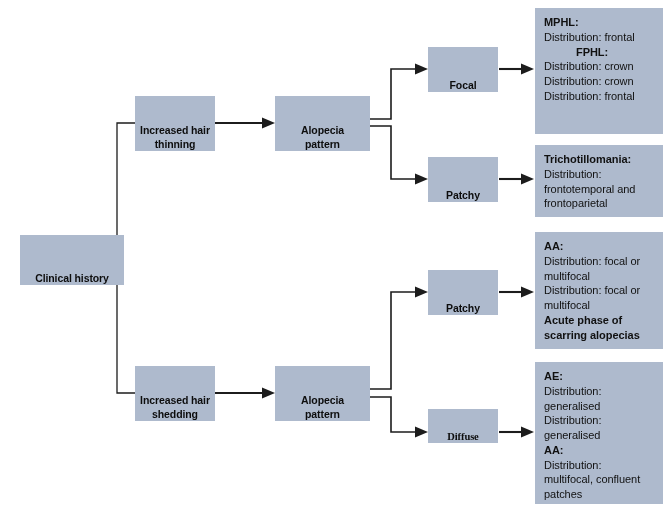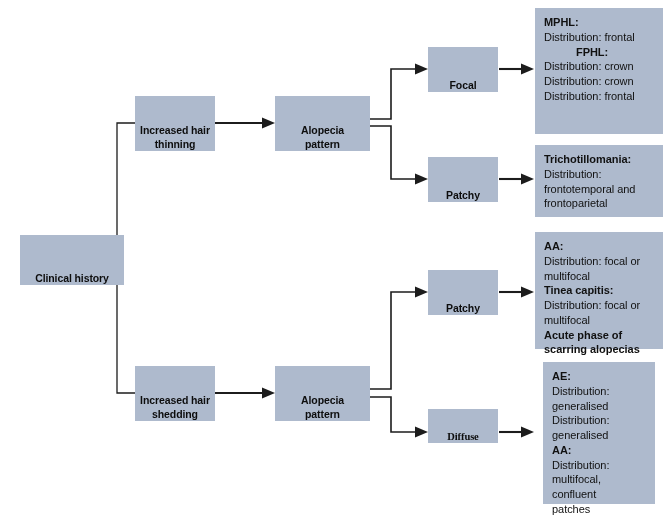--- a/index.html
+++ b/index.html
@@ -180,28 +180,27 @@
       <span class="hd" style="white-space: pre-line;">Trichotillomania:</span>
       <span class="bd" style="white-space: pre-line;">Distribution:
 frontotemporal and
 frontoparietal</span>
     </div>
 
   <div class="detail" style="left:535px; top:232px; width:128px; height:117px;">
       <span class="hd" style="white-space: pre-line;">AA:</span>
       <span class="bd" style="white-space: pre-line;">Distribution: focal or
 multifocal</span>
-      <span class="hd" style="white-space: pre-line;">Tinea capitis:</span>
       <span class="bd" style="white-space: pre-line;">Distribution: focal or
 multifocal</span>
       <span class="hd" style="white-space: pre-line;">Acute phase of
 scarring alopecias</span>
     </div>
 
-  <div class="detail" style="left:535px; top:362px; width:112px; height:142px;margin-left:8px;">
+  <div class="detail" style="left:535px; top:362px; width:128px; height:142px;">
       <span class="hd" style="white-space: pre-line;">AE:</span>
       <span class="bd" style="white-space: pre-line;">Distribution:
 generalised</span>
       <span class="bd" style="white-space: pre-line;">Distribution:
 generalised</span>
       <span class="hd" style="white-space: pre-line;">AA:</span>
       <span class="bd" style="white-space: pre-line;">Distribution:
 multifocal, confluent
 patches</span>
     </div>

